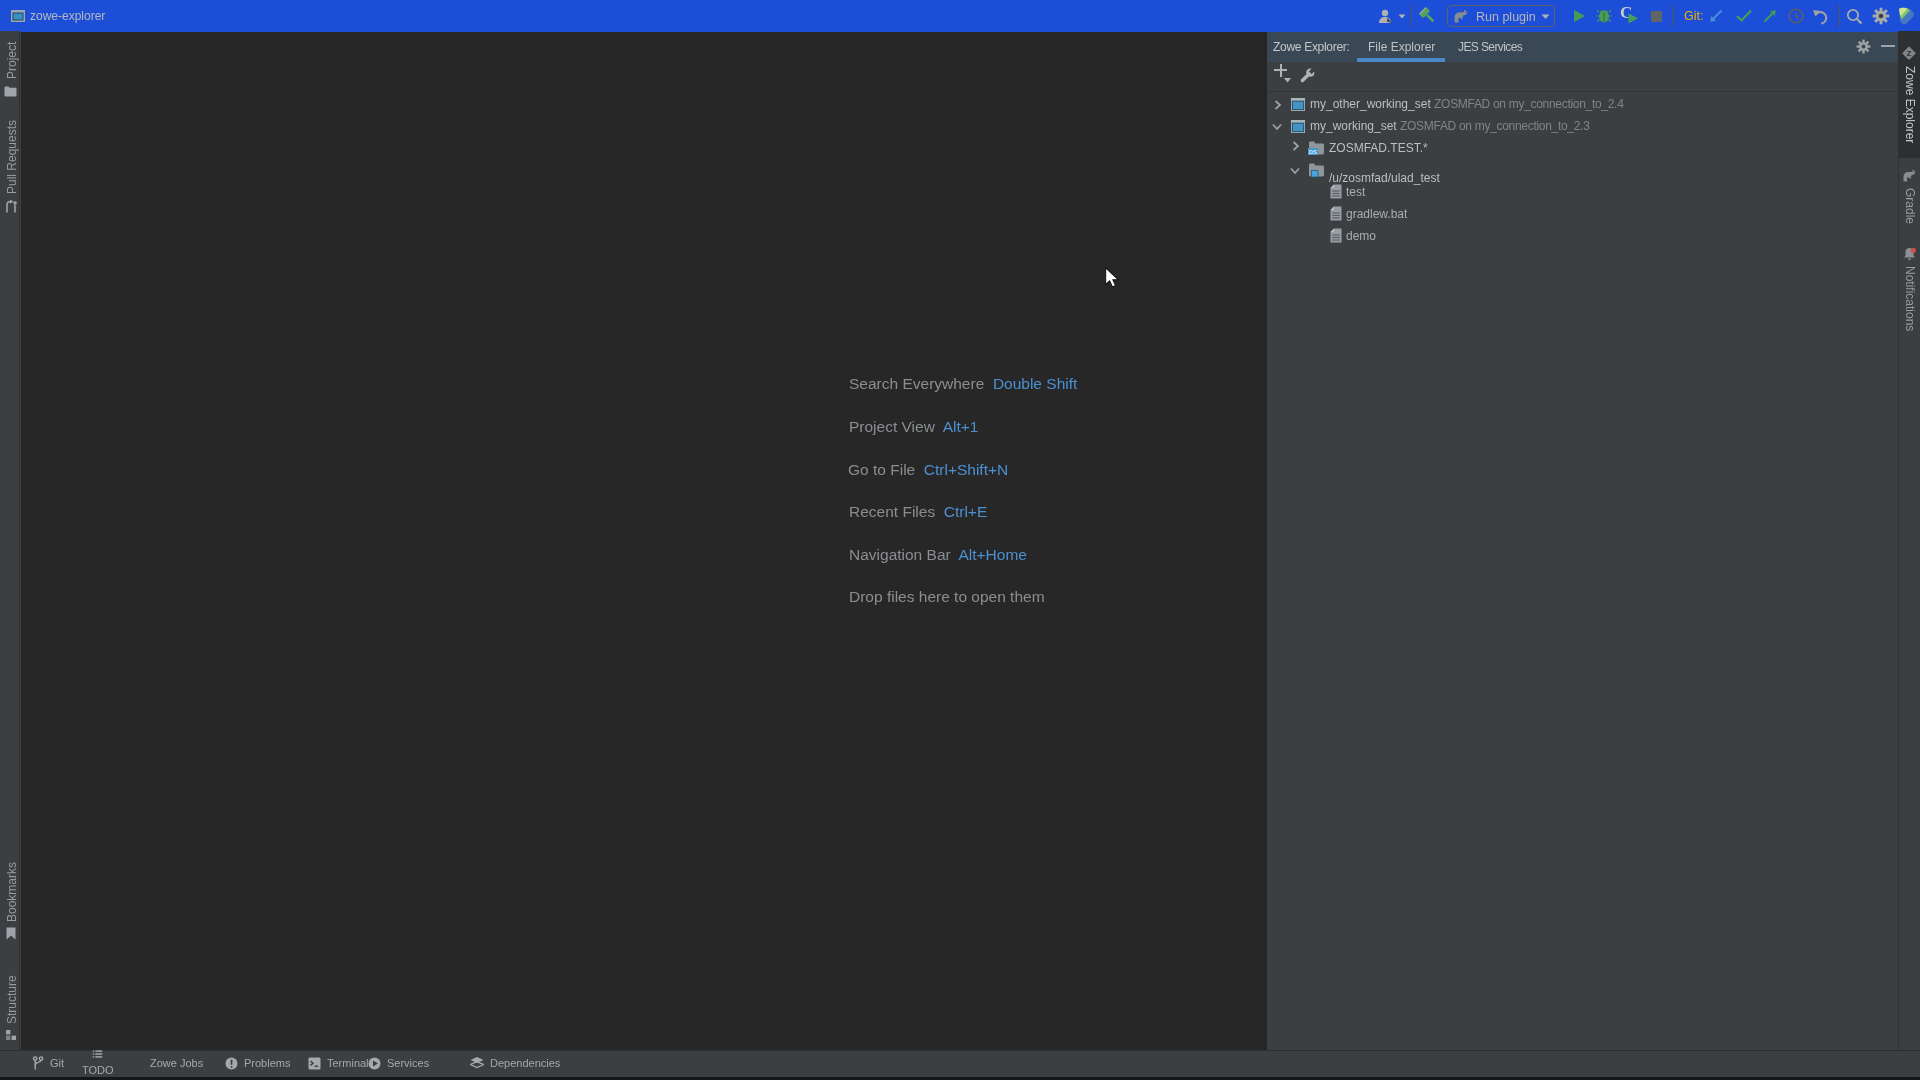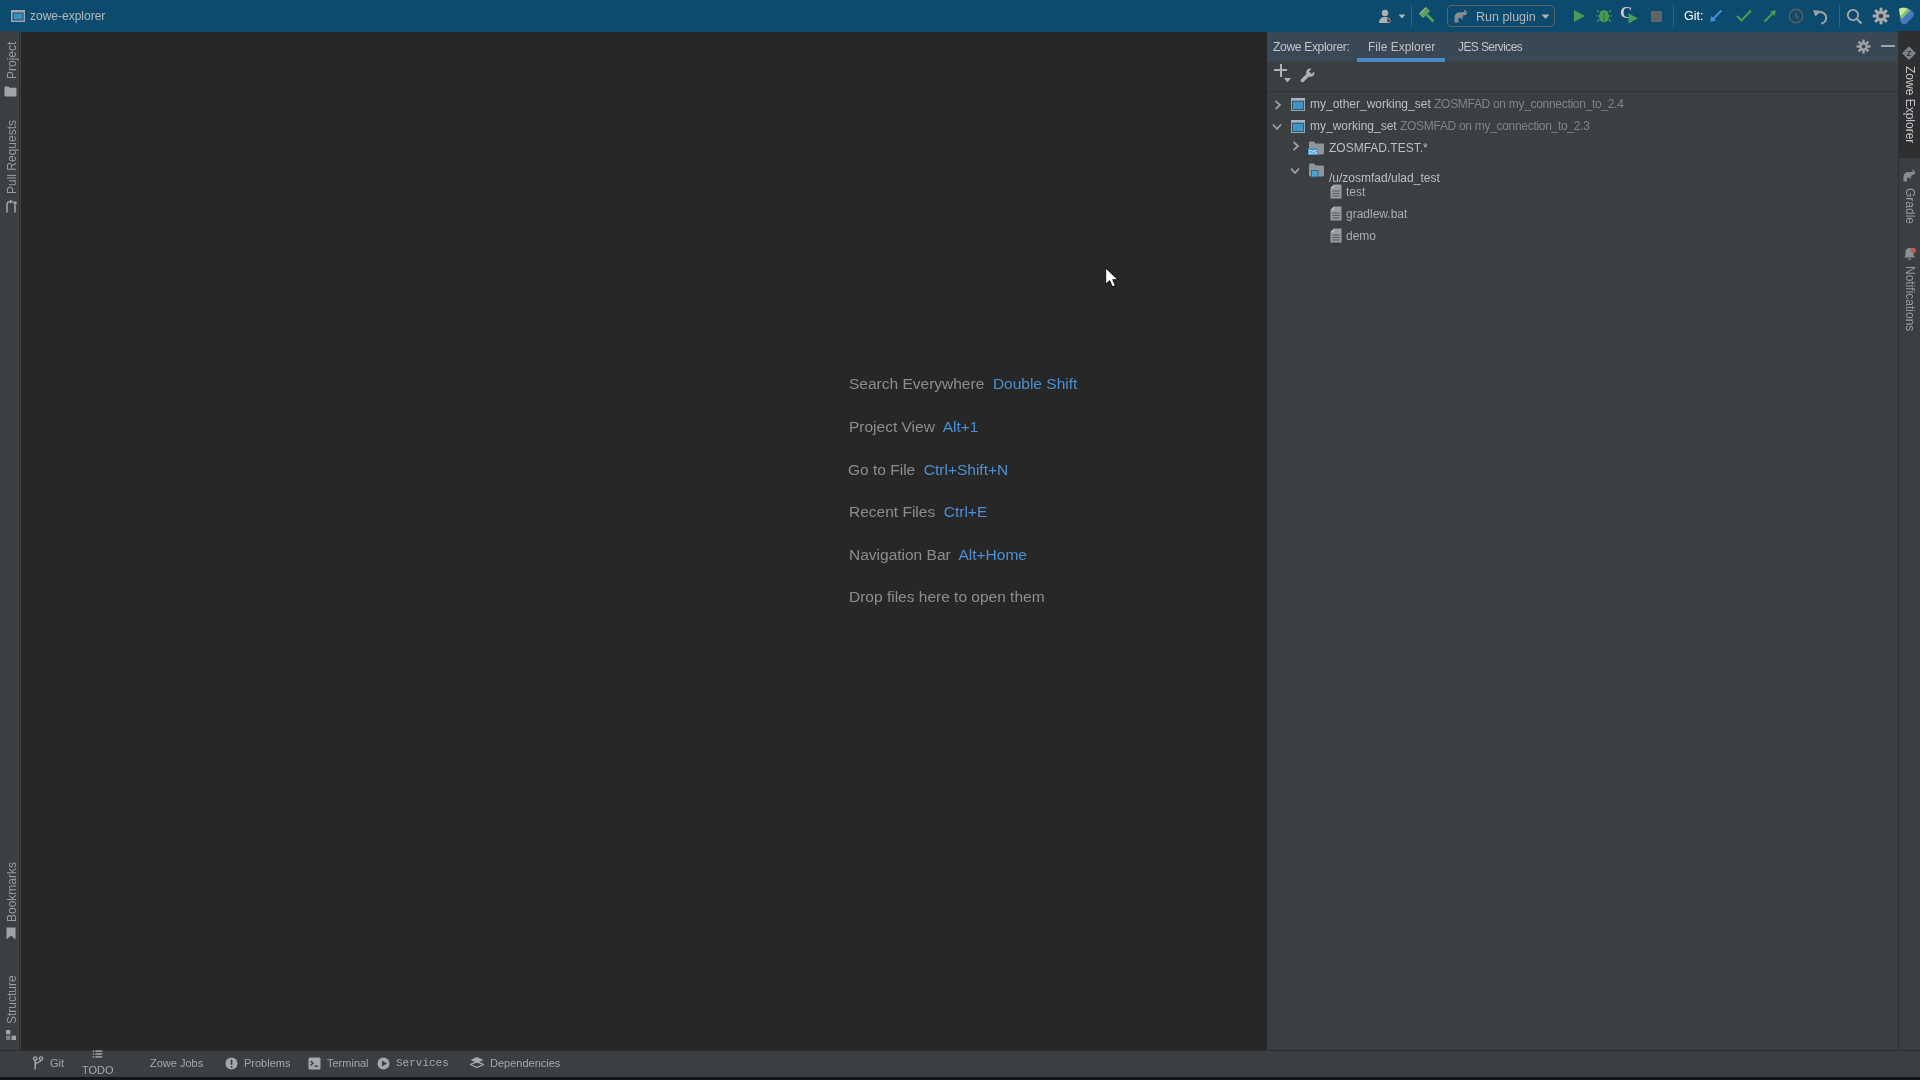--- a/index.html
+++ b/index.html
@@ -1,19 +1,19 @@
 <!DOCTYPE html>
 <html><head>
 <meta charset="utf-8">
 <style>
 * { margin:0; padding:0; box-sizing:border-box; }
 html,body { width:1920px; height:1080px; overflow:hidden; background:#3c3f41;
   font-family:"Liberation Sans", sans-serif; }
 .abs { position:absolute; }
-#titlebar { position:absolute; left:0; top:0; width:1920px; height:34px; background:#0c4a6e; border-bottom:1px solid #323537; }
+#titlebar { position:absolute; left:0; top:0; width:1920px; height:34px; background:#1d4ed8; border-bottom:1px solid #323537; }
 #lstripe { position:absolute; left:0; top:31px; width:20px; height:1019px; background:#3c3f41; border-right:1px solid #2f3234; }
 #rstripe { position:absolute; left:1898px; top:31px; width:22px; height:1019px; background:#3c3f41; border-left:1px solid #2f3234; }
 #editor { position:absolute; left:21px; top:32px; width:1244px; height:1018px; background:#272727; }
 #panel { position:absolute; left:1267px; top:32px; width:631px; height:1018px; background:#3c3f41; border-left:2px solid #252525; margin-left:-2px; }
 #phdr { position:absolute; left:1267px; top:32px; width:631px; height:30px; background:#3a4754; }
 #ptool { position:absolute; left:1267px; top:62px; width:631px; height:30px; background:#3c3f41; border-bottom:1px solid #333638; }
 #statusbar { position:absolute; left:0; top:1050px; width:1920px; height:27px; background:#3c3f41; border-top:1px solid #2c2e30; }
 #blackstrip { position:absolute; left:0; top:1077px; width:1920px; height:3px; background:#161616; }
 .vlabelL { position:absolute; transform-origin:0 0; transform:rotate(-90deg); color:#999c9e; font-size:12px; white-space:nowrap; display:flex; align-items:center; gap:5px; }
 .vlabelR { position:absolute; transform-origin:0 0; transform:rotate(90deg); color:#999c9e; font-size:12px; white-space:nowrap; display:flex; align-items:center; gap:5px; }
@@ -249,21 +249,21 @@
   <span>Problems</span>
 </div>
 <div class="sbitem abs" style="left:308px; top:1050px; height:26px;">
   <svg width="13" height="13" viewBox="0 0 13 13">
       <rect x="0.5" y="0.5" width="12" height="12" rx="1.5" fill="#a6a8aa"></rect>
       <path d="M2.5 4 L5 6.2 L2.5 8.4" fill="none" stroke="#3c3f41" stroke-width="1.4"></path>
       <line x1="6.5" y1="9.2" x2="10.2" y2="9.2" stroke="#3c3f41" stroke-width="1.4"></line>
     </svg>
   <span>Terminal</span>
 </div>
-<div class="sbitem abs" style="left:377px; top:1050px; height:26px;font-family:Liberation Mono, monospace;">
+<div class="sbitem abs" style="left:368px; top:1050px; height:26px;">
   <svg width="13" height="13" viewBox="0 0 13 13">
       <circle cx="6.5" cy="6.5" r="6" fill="#a6a8aa"></circle>
       <polygon points="5,3.6 10,6.5 5,9.4" fill="#3c3f41"></polygon>
     </svg>
   <span>Services</span>
 </div>
 <div class="sbitem abs" style="left:470px; top:1050px; height:26px;">
   <svg width="14" height="13" viewBox="0 0 14 13">
       <g fill="#a6a8aa">
         <polygon points="7,0 13.5,3 7,6 0.5,3"></polygon>
@@ -313,21 +313,21 @@
   <ellipse cx="8" cy="8.6" rx="5" ry="6" fill="#499c54"></ellipse>
   <path d="M4 3.6 C5 2 11 2 12 3.6 L8 6 Z" fill="#499c54"></path>
   <line x1="8" y1="4" x2="8" y2="14" stroke="#2f6a38" stroke-width="1"></line>
 </svg>
 <span class="abs" style="left:1620px; top:3px; font-size:17px; font-family:'Liberation Serif',serif; font-weight:bold; color:#c9ccce;">C</span>
 <svg class="abs" style="left:1628px; top:13px;" width="11" height="11" viewBox="0 0 11 11">
   <polygon points="0.5,0.5 10,5.3 0.5,10.5" fill="#499c54"></polygon>
 </svg>
 <rect class="abs" style="left:1651px; top:11px; width:11px; height:11px; background:#616465;"></rect>
 <div class="abs" style="left:1673px; top:5px; width:1px; height:22px; background:#55585a;"></div>
-<span class="abs" style="left:1684px; top:9px; font-size:12.5px; color:#ffffff;">Git:</span>
+<span class="abs" style="left:1684px; top:9px; font-size:12.5px; color:#eab308;">Git:</span>
 <svg class="abs" style="left:1708px; top:8px;" width="16" height="16" viewBox="0 0 16 16">
   <line x1="13.5" y1="2.5" x2="4.5" y2="11.5" stroke="#4393d6" stroke-width="2"></line>
   <polygon points="2.2,13.8 3.2,8 8,12.8" fill="#4393d6"></polygon>
 </svg>
 <svg class="abs" style="left:1736px; top:9px;" width="16" height="13" viewBox="0 0 16 13">
     <path d="M1 7 L5.5 11.5 L15 1.5" fill="none" stroke="#499c54" stroke-width="2.2"></path>
   </svg>
 <svg class="abs" style="left:1762px; top:8px;" width="16" height="16" viewBox="0 0 16 16">
   <line x1="2.5" y1="13.5" x2="11.5" y2="4.5" stroke="#499c54" stroke-width="2"></line>
   <polygon points="13.8,2.2 12.8,8 8,3.2" fill="#499c54"></polygon>

